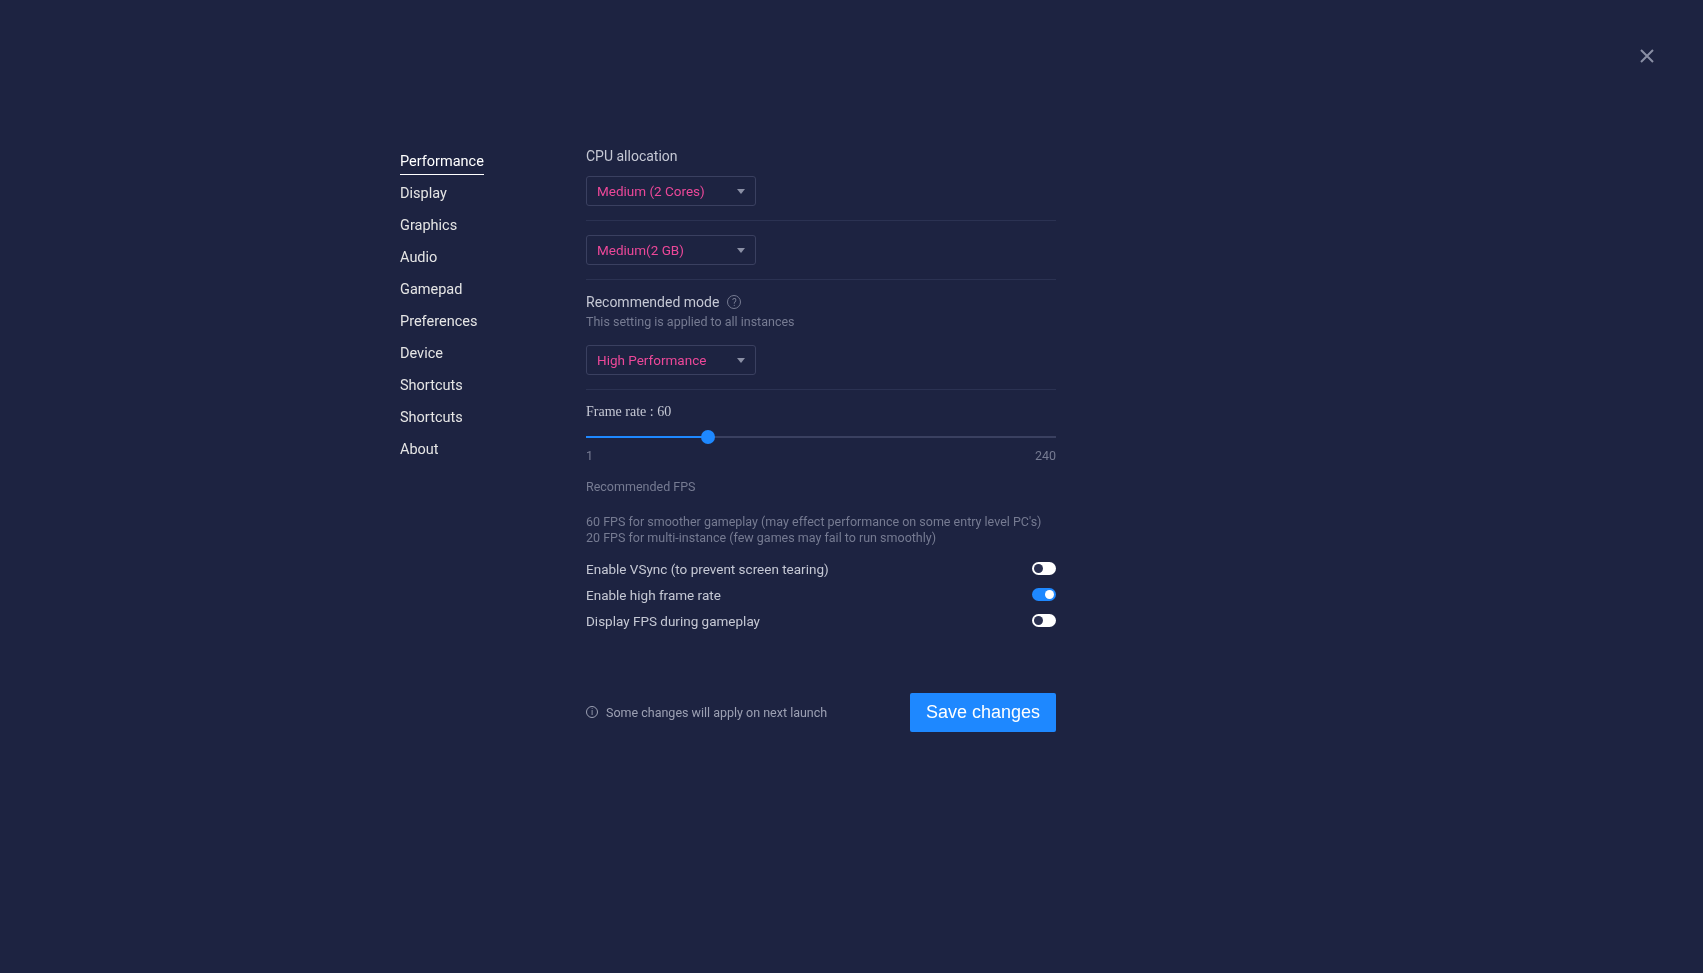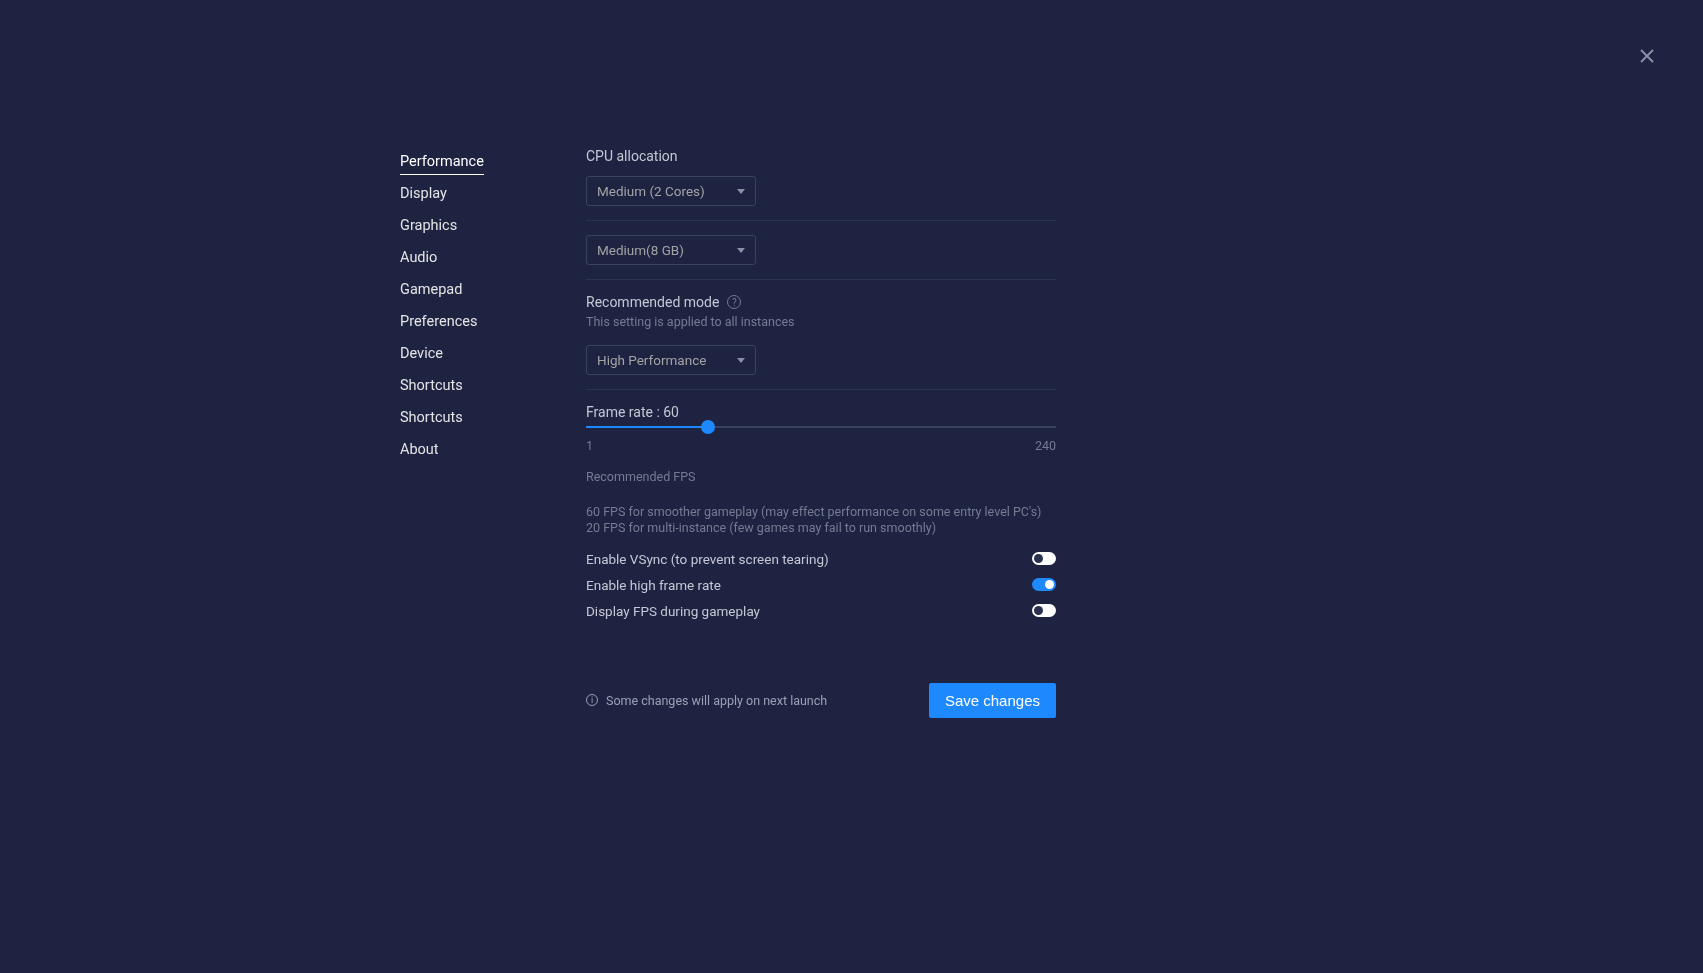--- a/index.html
+++ b/index.html
@@ -82,21 +82,21 @@
   width: 170px;
   height: 30px;
   border: 1px solid #3a4060;
   border-radius: 3px;
   background: #1d2341;
   display: flex;
   align-items: center;
   justify-content: space-between;
   padding: 0 10px;
   cursor: pointer;
-  color: #a3a3a3;
+  color: #ec4899;
   font-size: 13.5px;
 }
 .caret-down {
   width: 0; height: 0;
   border-left: 4px solid transparent;
   border-right: 4px solid transparent;
   border-top: 5px solid #8a8fa5;
 }
 .help-icon {
   width: 14px; height: 14px;
@@ -104,21 +104,22 @@
   border-radius: 50%;
   display: inline-flex;
   align-items: center; justify-content: center;
   font-size: 10px;
   color: #767b92;
   cursor: pointer;
 }
 .fps-header {
   color: #c5c8d4;
   font-size: 14px;
-  margin-bottom: 0;
+  margin-bottom: 10px;
+  font-family: Liberation Serif, serif;
 }
 .slider-wrap {
   position: relative;
   height: 14px;
   margin-bottom: 4px;
 }
 .slider-track {
   position: absolute;
   top: 6px;
   left: 0; right: 0;
@@ -203,21 +204,21 @@
   border-radius: 50%;
   display: inline-flex;
   align-items: center; justify-content: center;
   font-size: 9px;
 }
 .save-btn {
   background: #1e88ff;
   color: #ffffff;
   border: none;
   padding: 9px 16px;
-  font-size: 15px;
+  font-size: 18px;
   border-radius: 2px;
   cursor: pointer;
 }
 </style>
 </head>
 <body>
 
 <div class="close-btn">
   <svg width="14" height="14" viewBox="0 0 14 14" fill="none">
       <path d="M1 1 L13 13 M13 1 L1 13"></path>
@@ -245,21 +246,21 @@
       <div class="section">
         <div class="section-label">CPU allocation</div>
         <div class="dropdown">
           <span>Medium (2 Cores)</span>
           <span class="caret-down"></span>
         </div>
       </div>
 
       <div class="section">
         <div class="dropdown">
-          <span>Medium(8 GB)</span>
+          <span>Medium(2 GB)</span>
           <span class="caret-down"></span>
         </div>
       </div>
 
       <div class="section">
         <div class="section-label">
           <span>Recommended mode</span>
           <span class="help-icon">?</span>
         </div>
         <div class="section-sublabel">This setting is applied to all instances</div>

